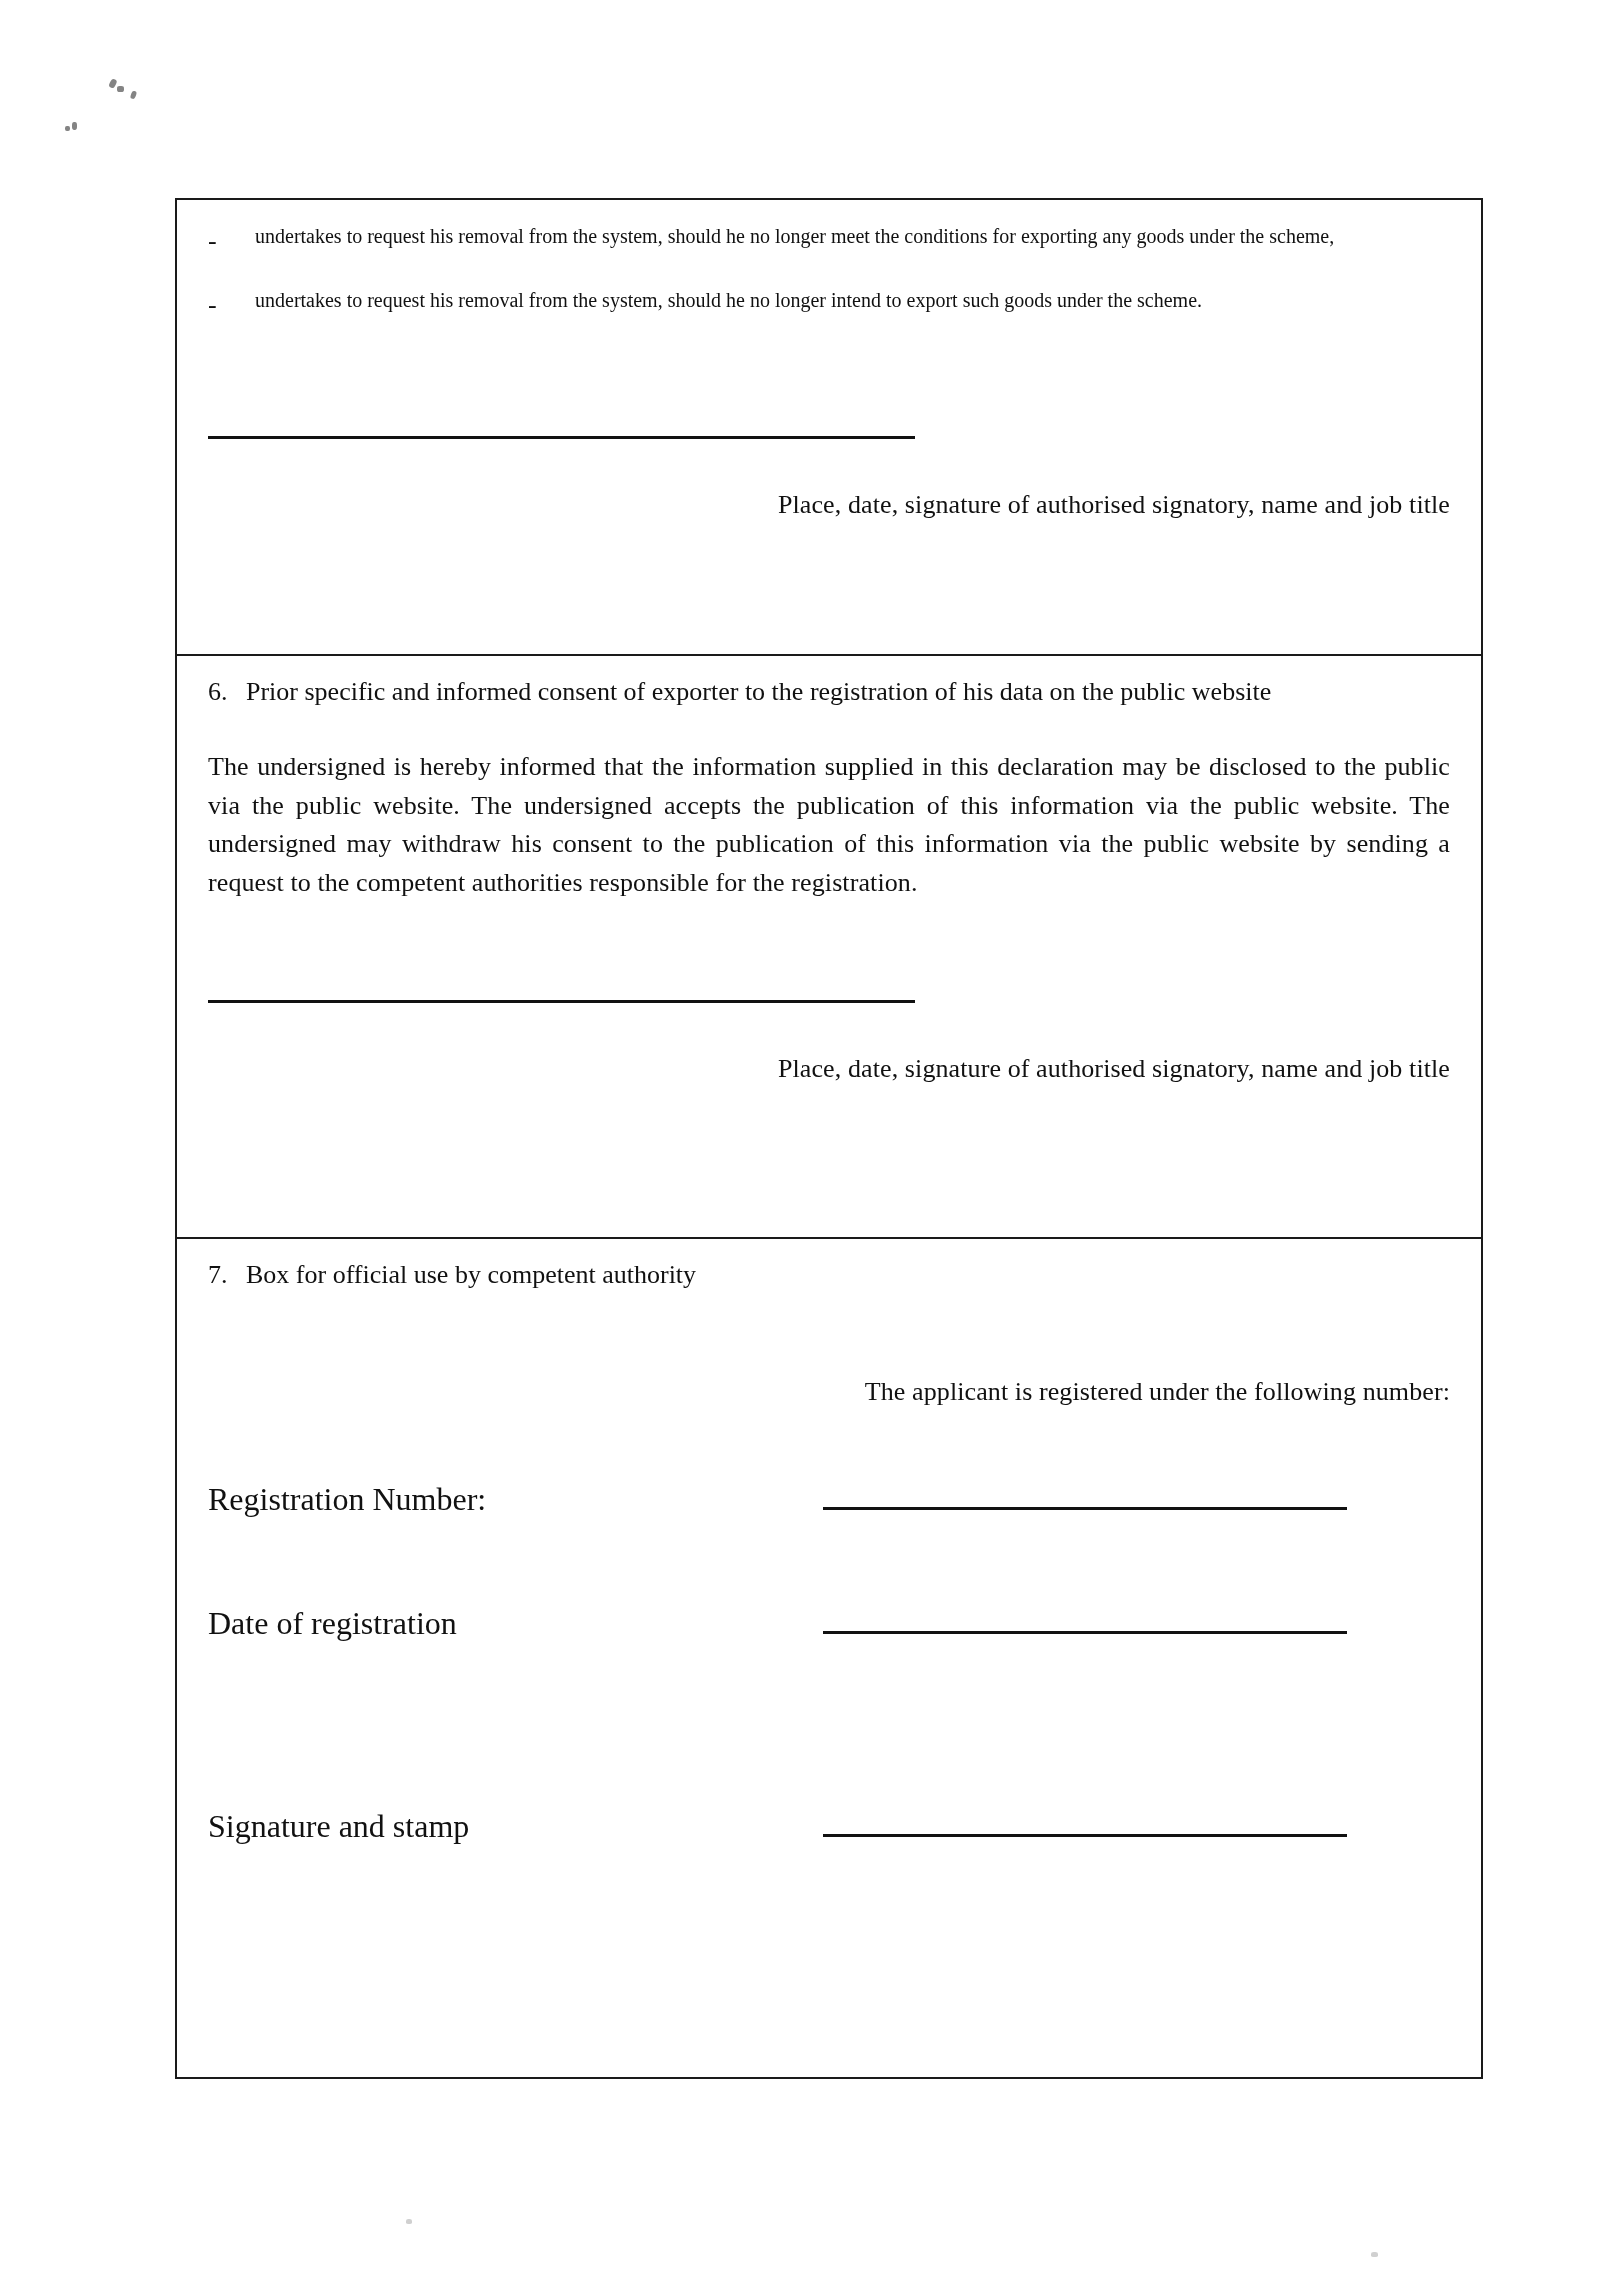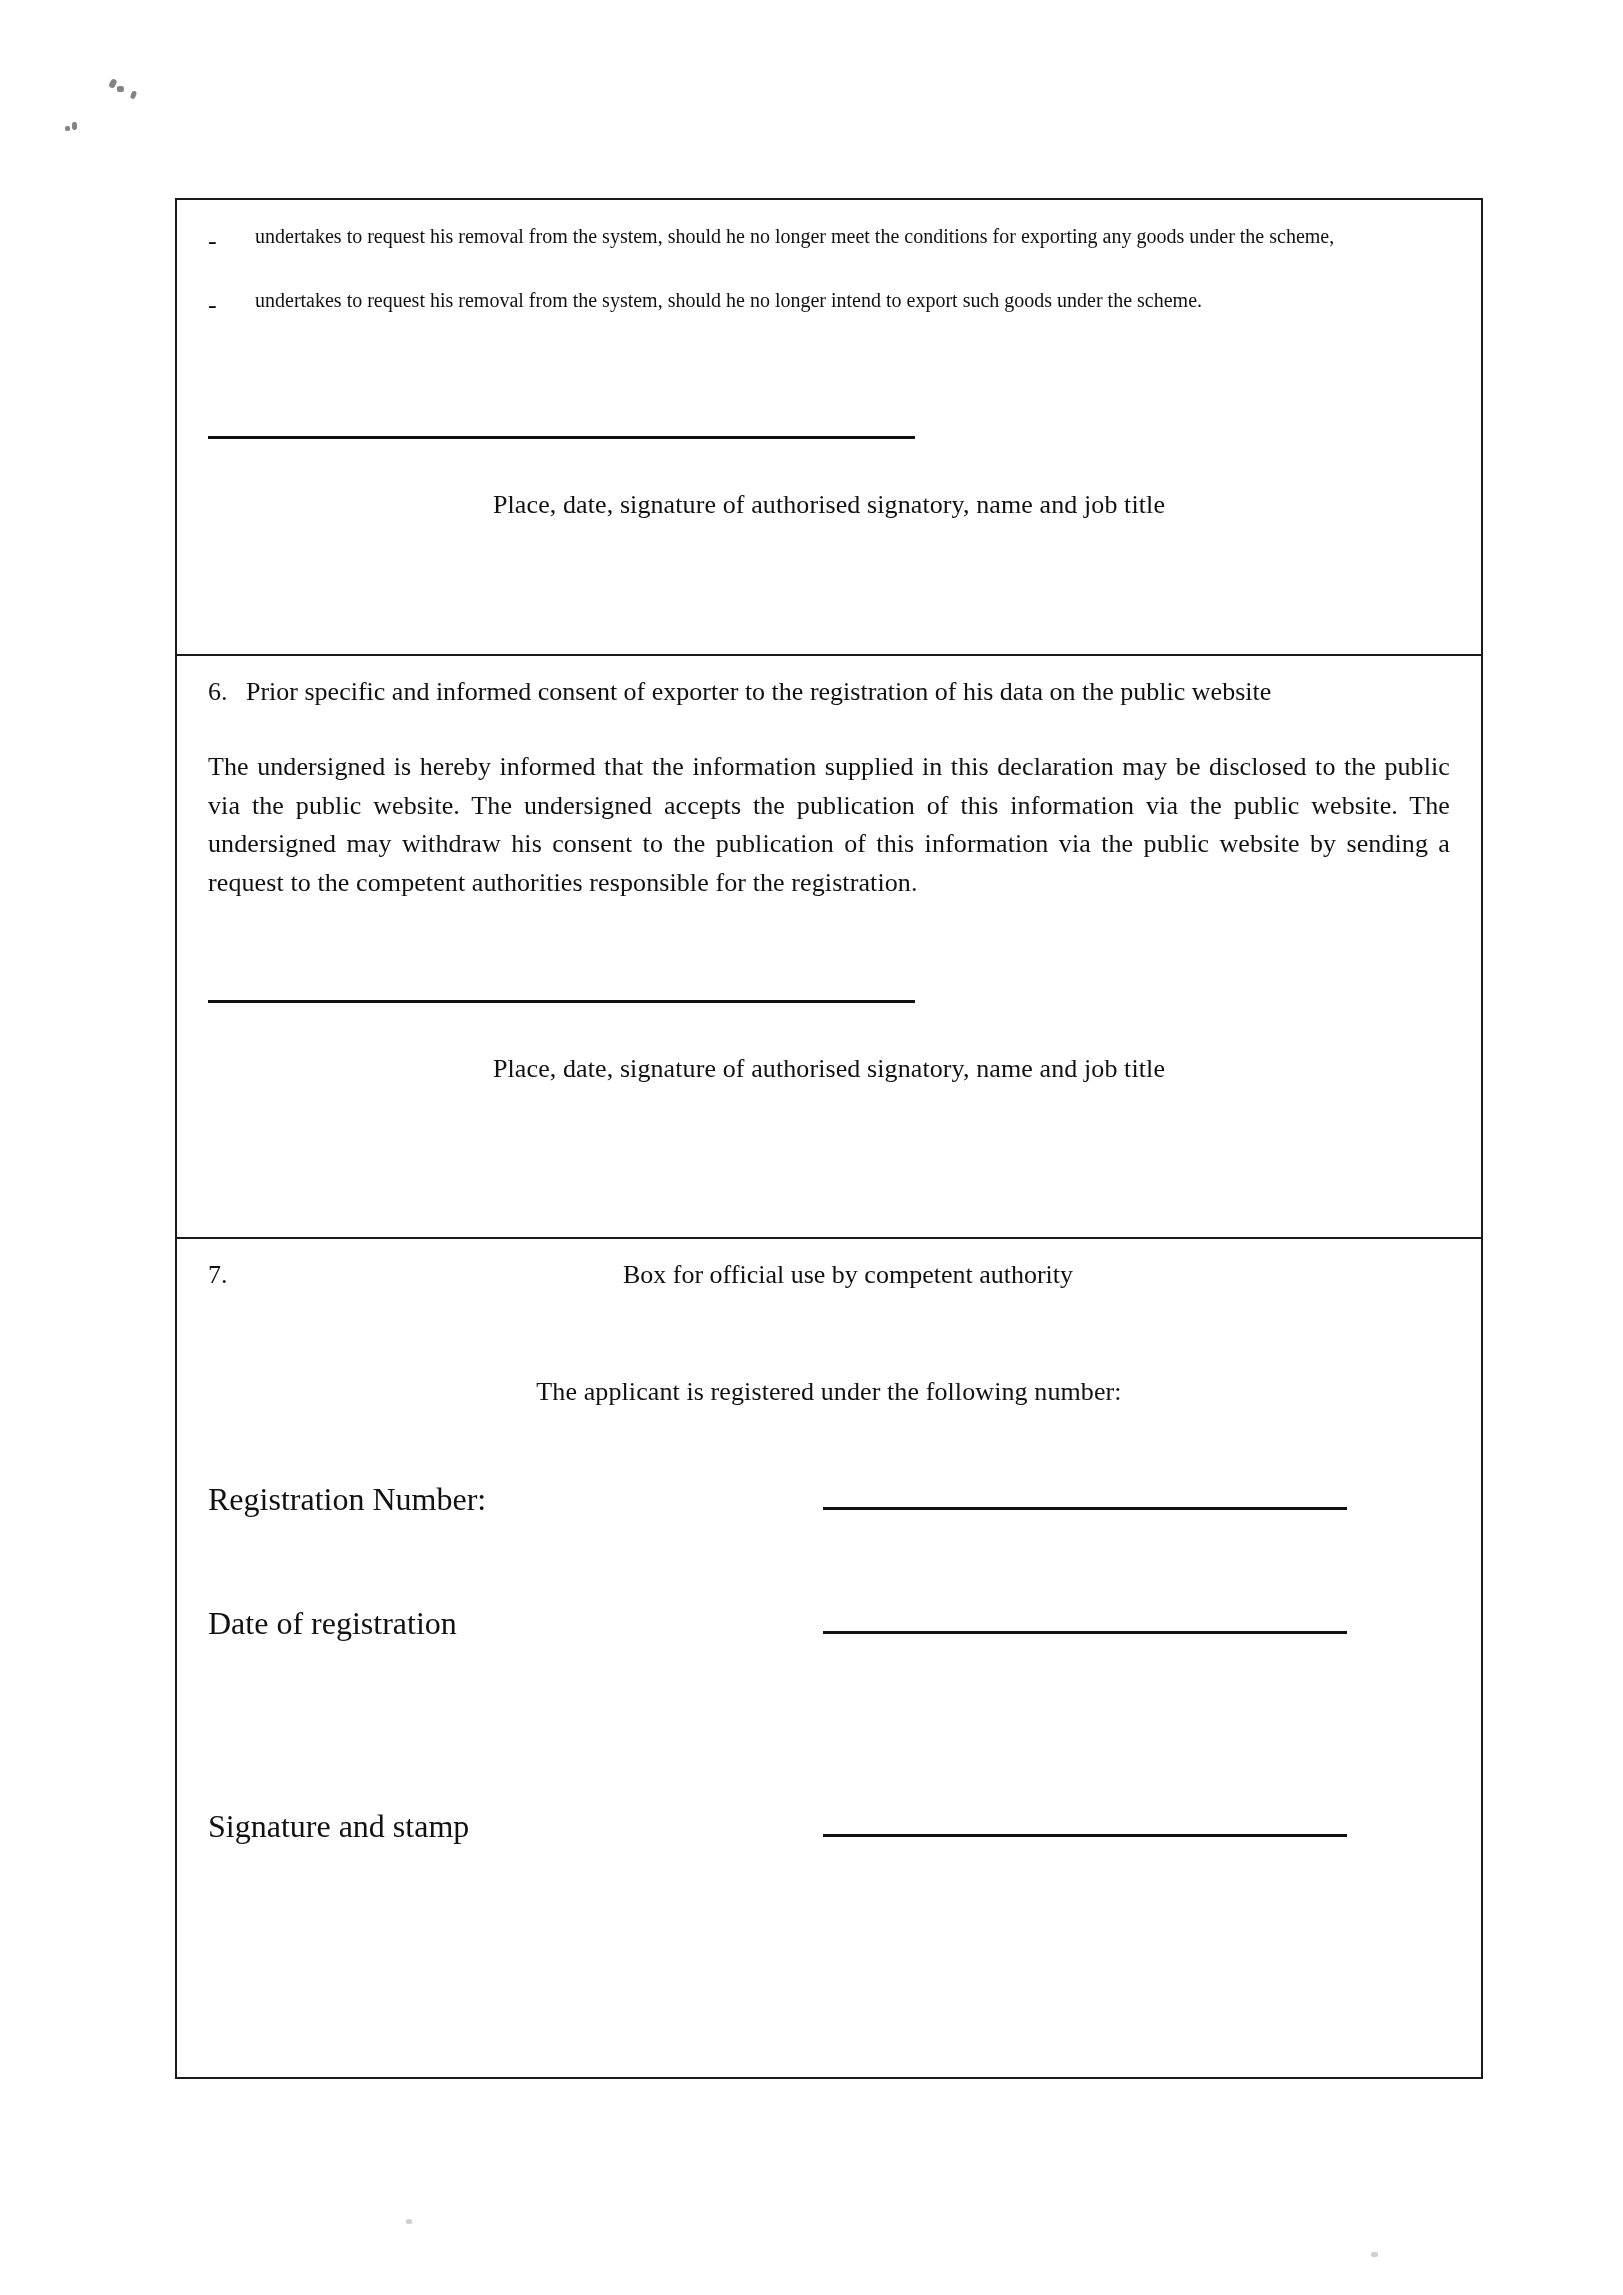--- a/index.html
+++ b/index.html
@@ -48,21 +48,21 @@
   }
 
   
   .para {
     font-size: 26px;
     line-height: 1.48;
     text-align: justify;
     margin: 0;
     letter-spacing: 0.1px;
   }
-  .para-left { text-align: center; }
+  .para-left { text-align: right; }
 
   
   .bullet-row {
     display: flex;
     align-items: flex-start;
     margin: 0;
   }
   .bullet-dash {
     flex: 0 0 47px;
     font-size: 26px;
@@ -84,21 +84,21 @@
     flex: 0 0 38px;
     font-size: 26px;
     line-height: 1.48;
   }
   .num-text {
     flex: 1 1 auto;
     font-size: 26px;
     line-height: 1.48;
     text-align: justify;
   }
-  .num-text.nojustify { text-align: center; }
+  .num-text.nojustify { text-align: left; }
 
   
   .sig-rule {
     width: 707px;
     height: 0;
     border-top: 3.3px solid #111;
     margin: 0;
   }
 
   

